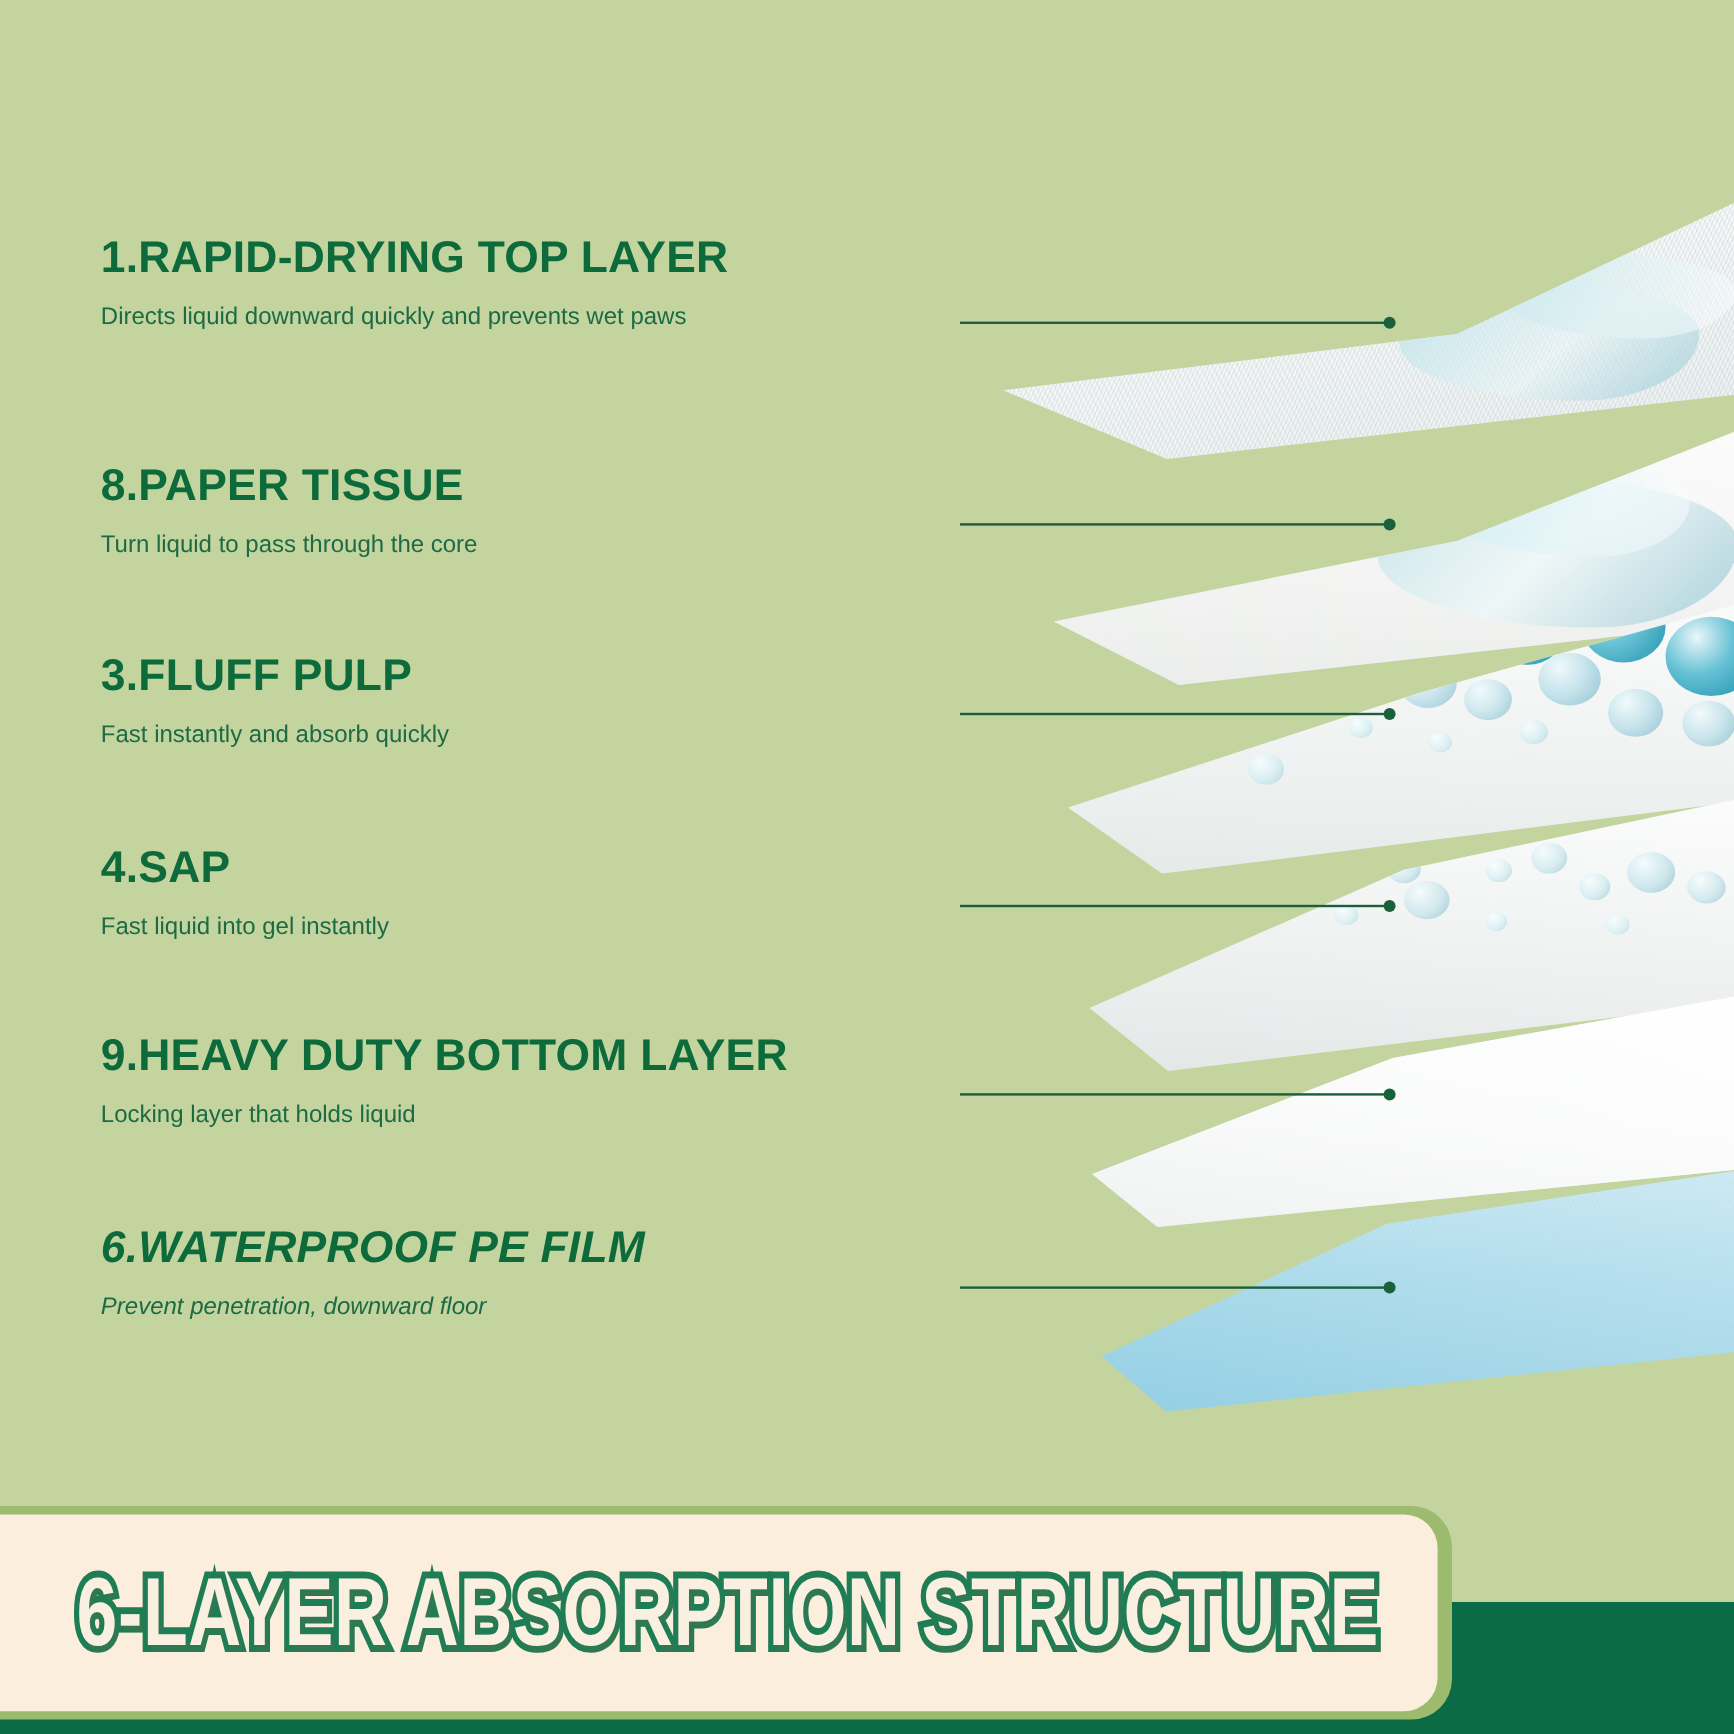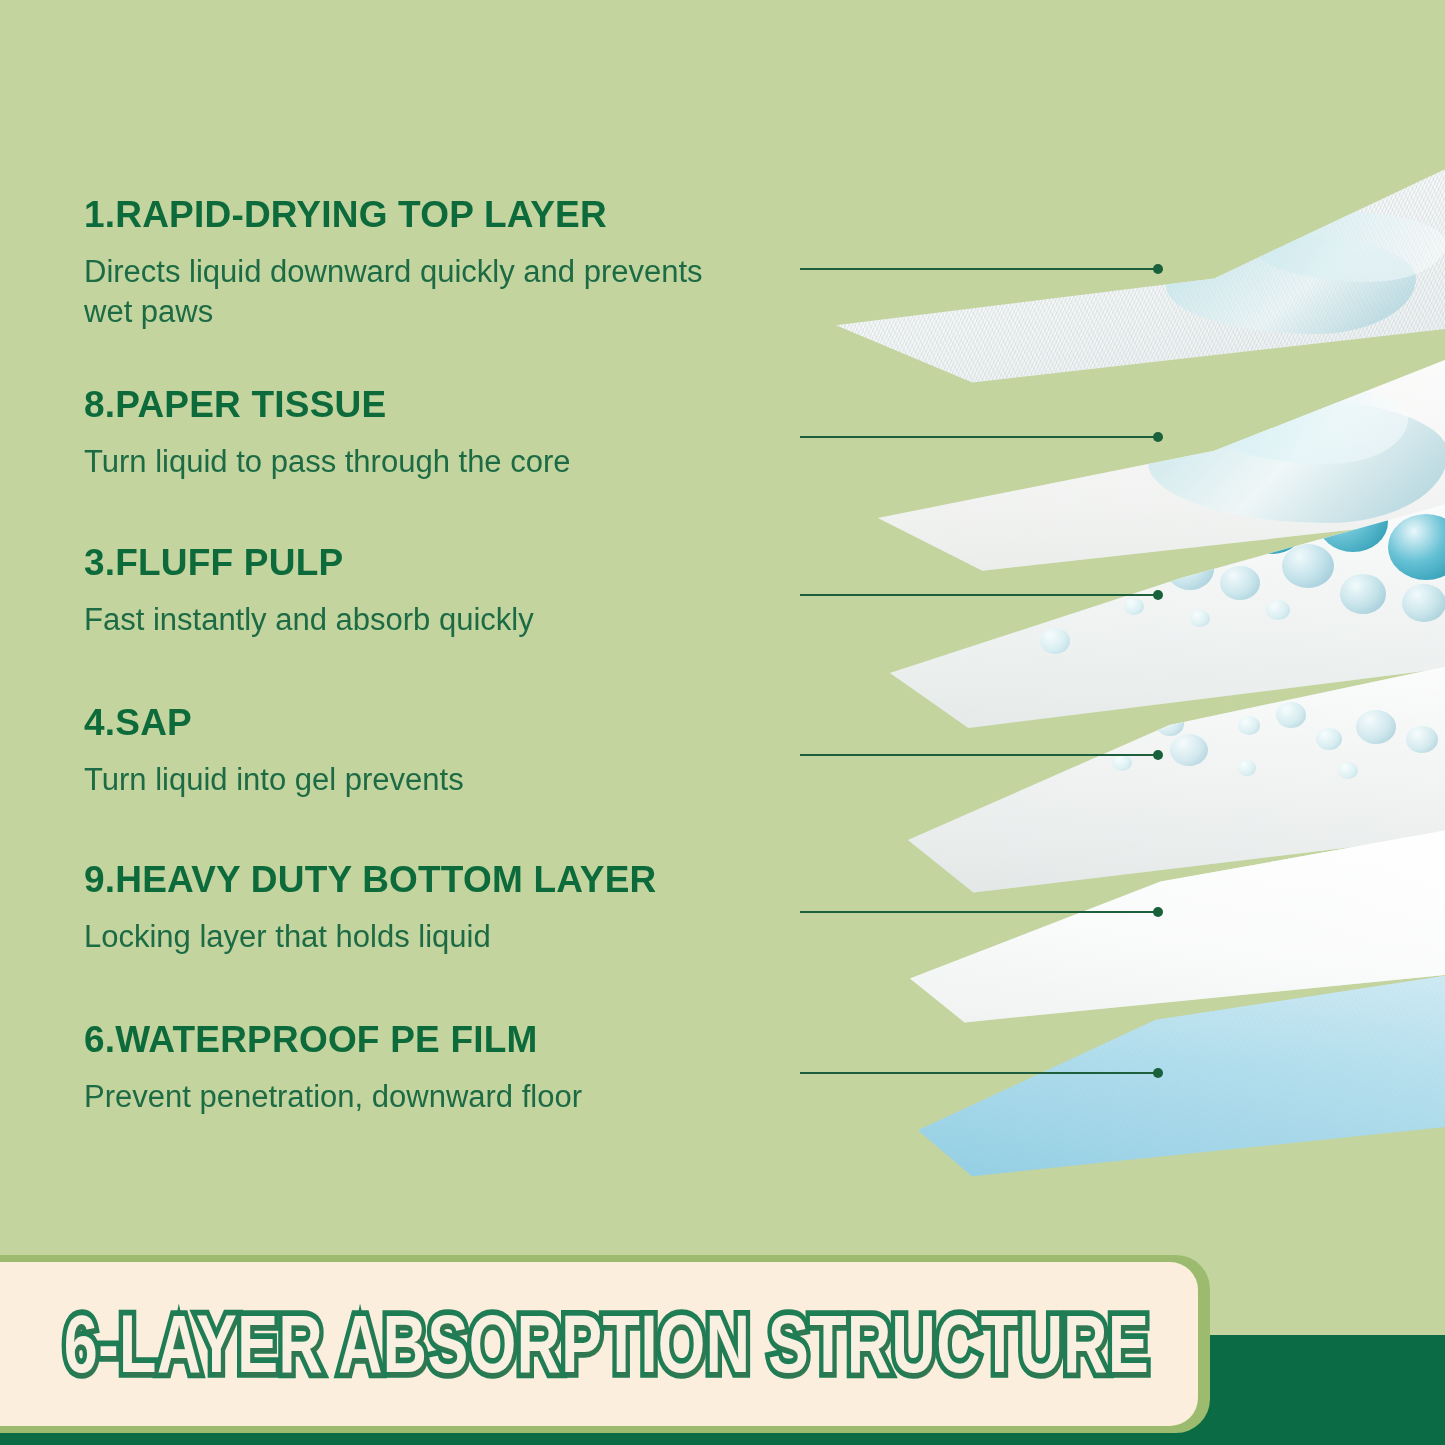--- a/index.html
+++ b/index.html
@@ -24,21 +24,21 @@
   .layer-title {
     font-size:37px;
     font-weight:700;
     letter-spacing:0.2px;
     color:#0d6b3b;
     line-height:1.05;
     white-space:nowrap;
     margin-top:38px;
   }
   .layer-desc {
-    font-size:31px;
+    font-size:20px;
     font-weight:400;
     color:#1c6b44;
     line-height:1.28;
     margin-top:17px;
     max-width:680px;
   }
 
   
   .connector {
     position:absolute;
@@ -261,29 +261,29 @@
       <div class="layer-desc">Turn liquid to pass through the core</div>
     </div>
 
     <div class="layer-block" style="top:348px;">
       <div class="layer-title">3.FLUFF PULP</div>
       <div class="layer-desc">Fast instantly and absorb quickly</div>
     </div>
 
     <div class="layer-block" style="top:508px;">
       <div class="layer-title">4.SAP</div>
-      <div class="layer-desc">Turn liquid into gel prevents</div>
+      <div class="layer-desc">Fast liquid into gel instantly</div>
     </div>
 
     <div class="layer-block" style="top:665px;">
       <div class="layer-title">9.HEAVY DUTY BOTTOM LAYER</div>
       <div class="layer-desc">Locking layer that holds liquid</div>
     </div>
 
-    <div class="layer-block" style="top:825px;">
+    <div class="layer-block" style="top:825px;font-style:italic;">
       <div class="layer-title">6.WATERPROOF PE FILM</div>
       <div class="layer-desc">Prevent penetration, downward floor</div>
     </div>
   </div>
 
   <div id="footer-bar"></div>
   <div id="banner-outline"></div>
   <div id="banner">
     <div id="banner-title">6-LAYER ABSORPTION STRUCTURE</div>
   </div>

